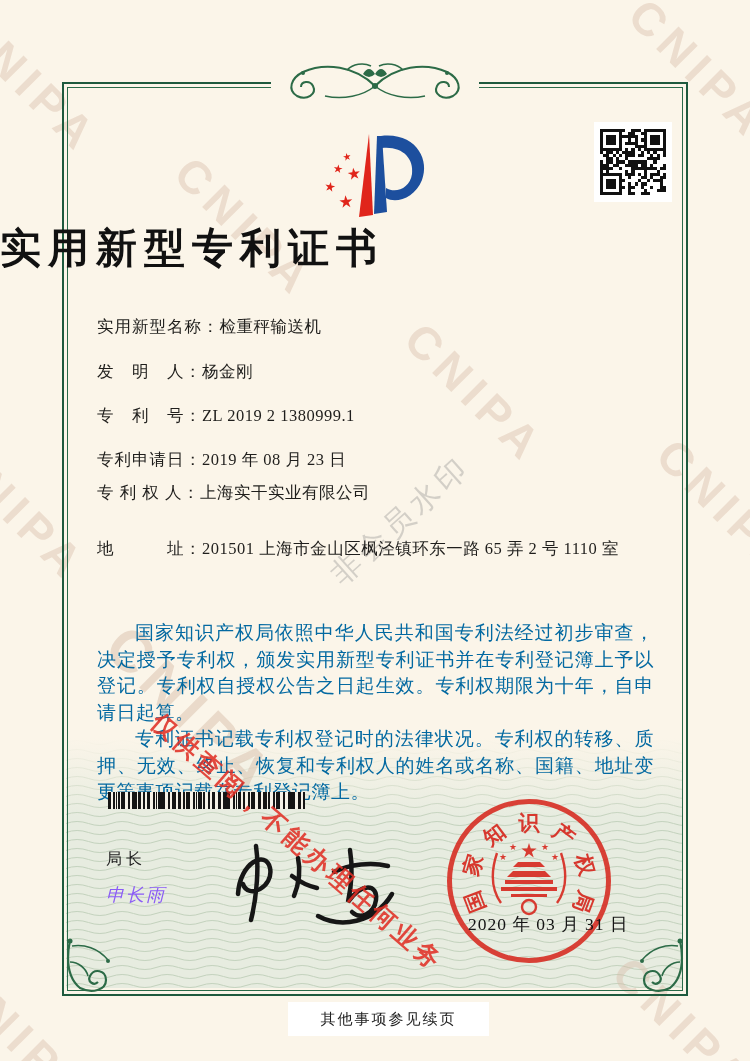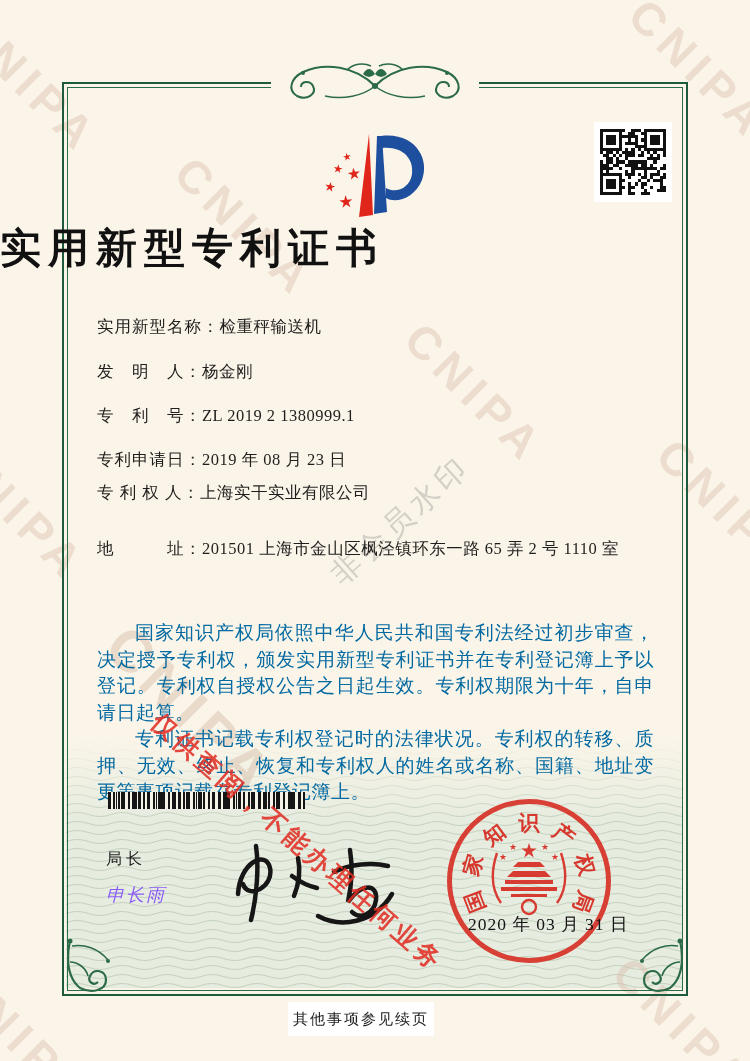--- a/index.html
+++ b/index.html
@@ -77,21 +77,21 @@
   .seal-char{position:absolute;left:50%;top:50%;width:24px;height:24px;
       margin:-12px 0 0 -12px;text-align:center;font-size:21px;font-weight:bold;
       color:rgba(214,40,30,.92);font-family:"Liberation Serif",serif;}
   .seal .emblem{position:absolute;left:42px;top:38px;}
   .seal-date{position:absolute;left:468px;top:912px;font-size:17.5px;
       letter-spacing:1px;color:#141414;z-index:8;white-space:nowrap;}
 
   
   .pagenum{position:absolute;left:0;top:973px;width:750px;text-align:center;
       font-size:14.5px;color:#2a2a2a;letter-spacing:1px;z-index:6;}
-  .footnote{position:absolute;left:288px;top:1002px;width:146px;height:34px;
+  .footnote{position:absolute;left:288px;top:1002px;width:201px;height:34px;
       background:#fff;text-align:center;line-height:34px;font-size:15px;
       letter-spacing:2px;color:#222;z-index:6;}
 </style>
 </head>
 <body>
 
 <div class="page">
 
   <div class="wm" style="left:-14px;top:2px">CNIPA</div>
   <div class="wm" style="left:656px;top:-12px">CNIPA</div>

